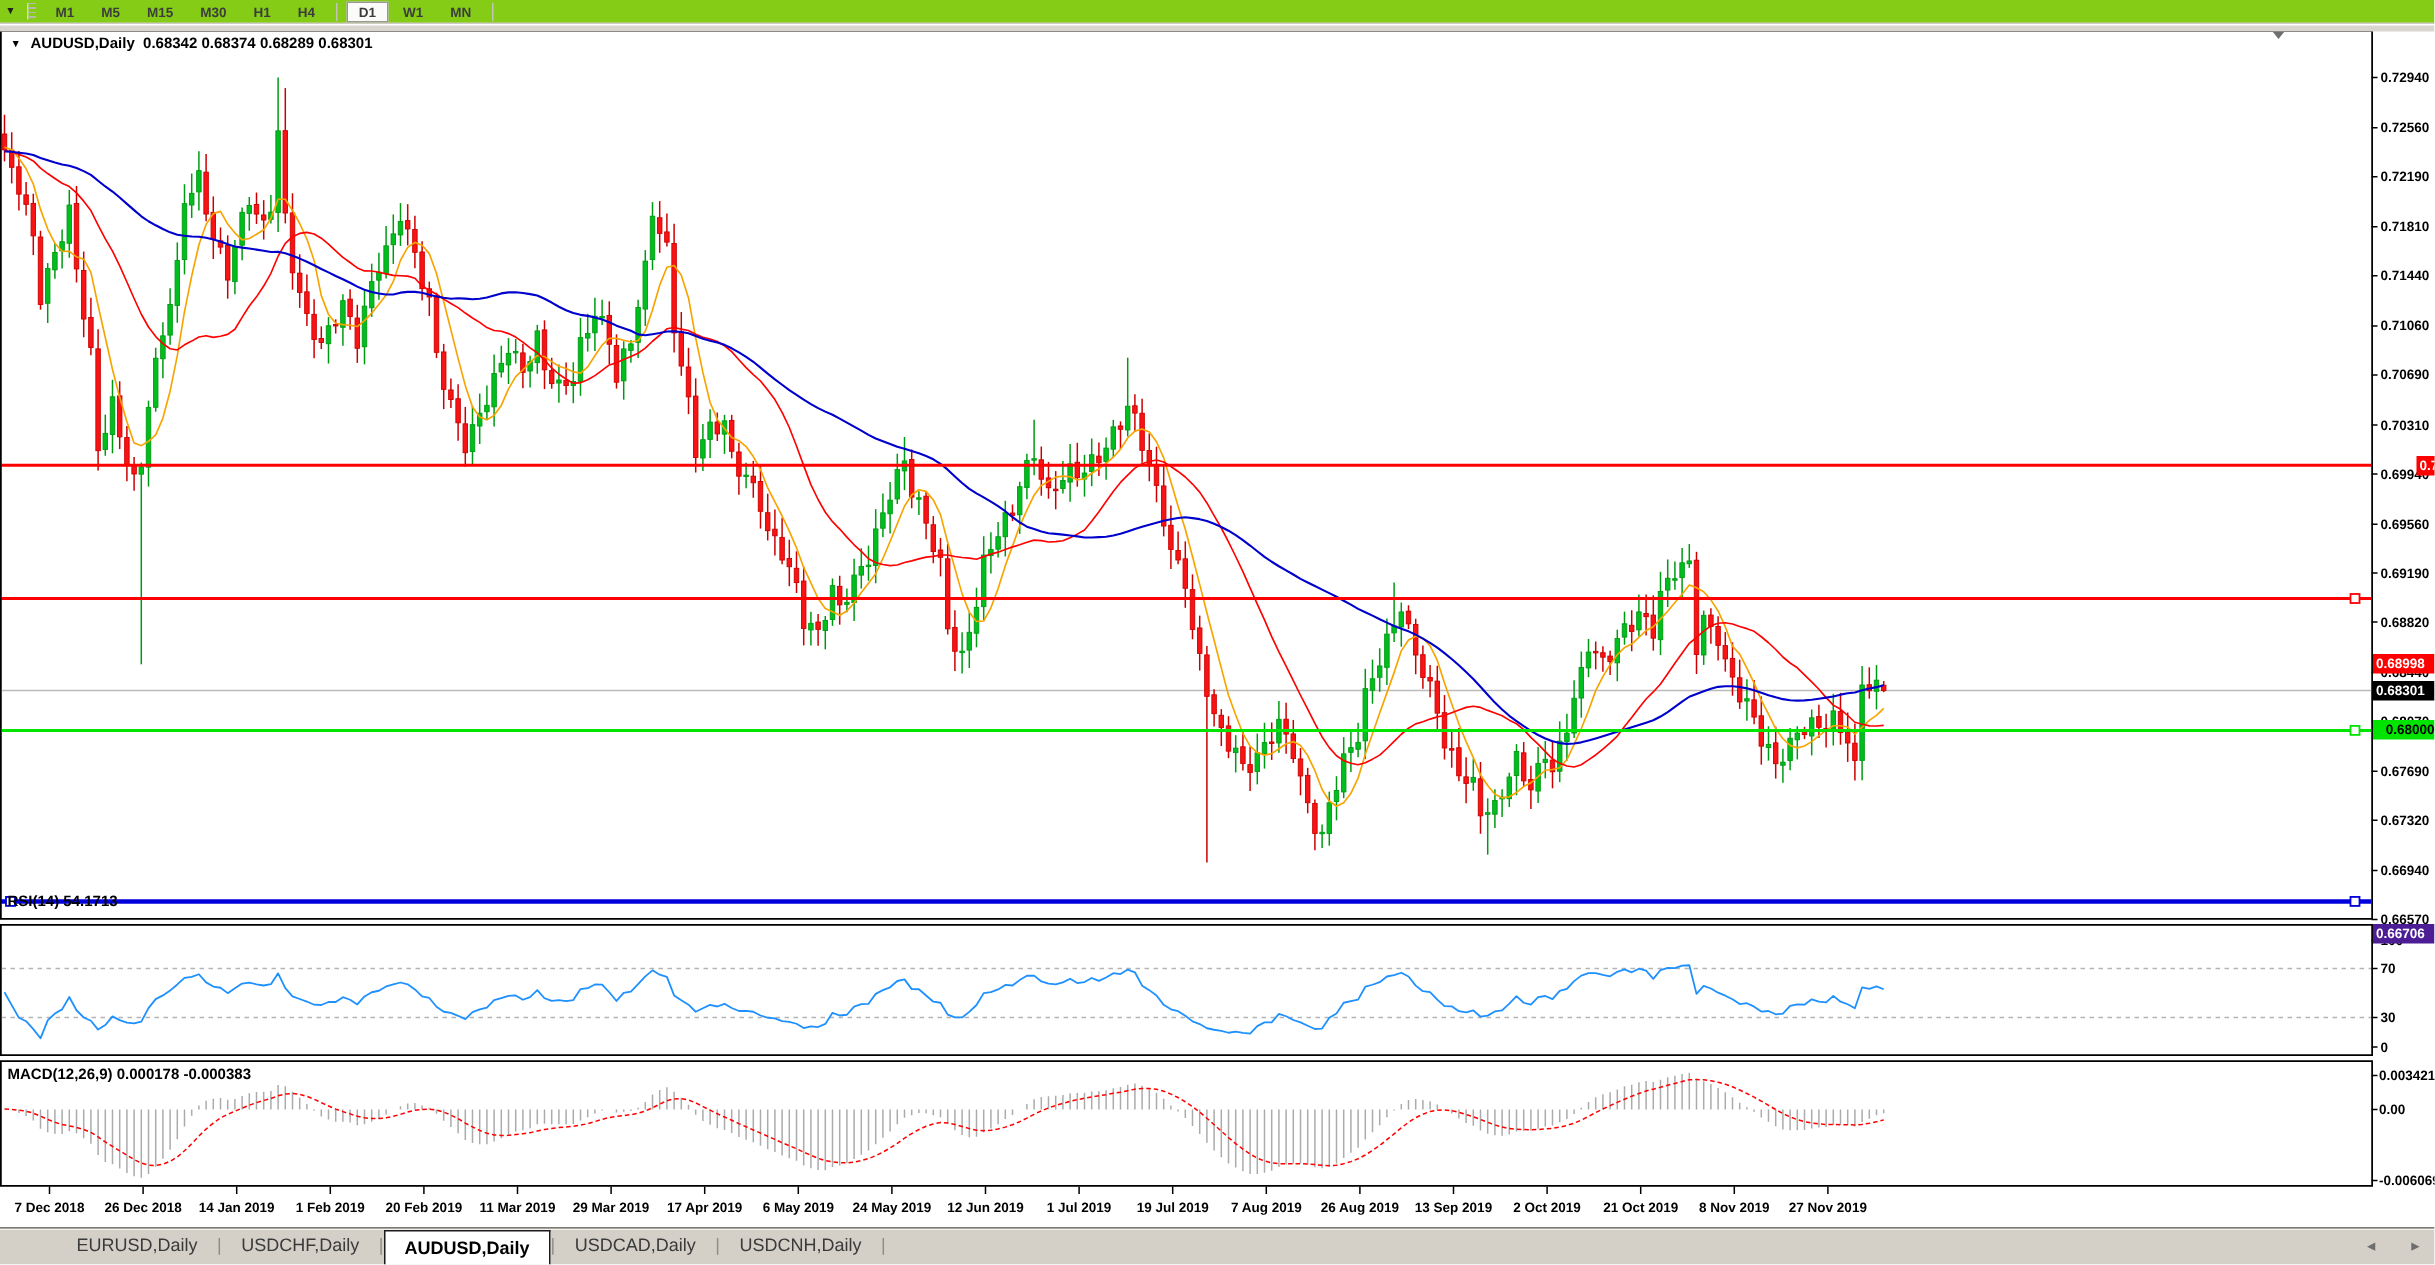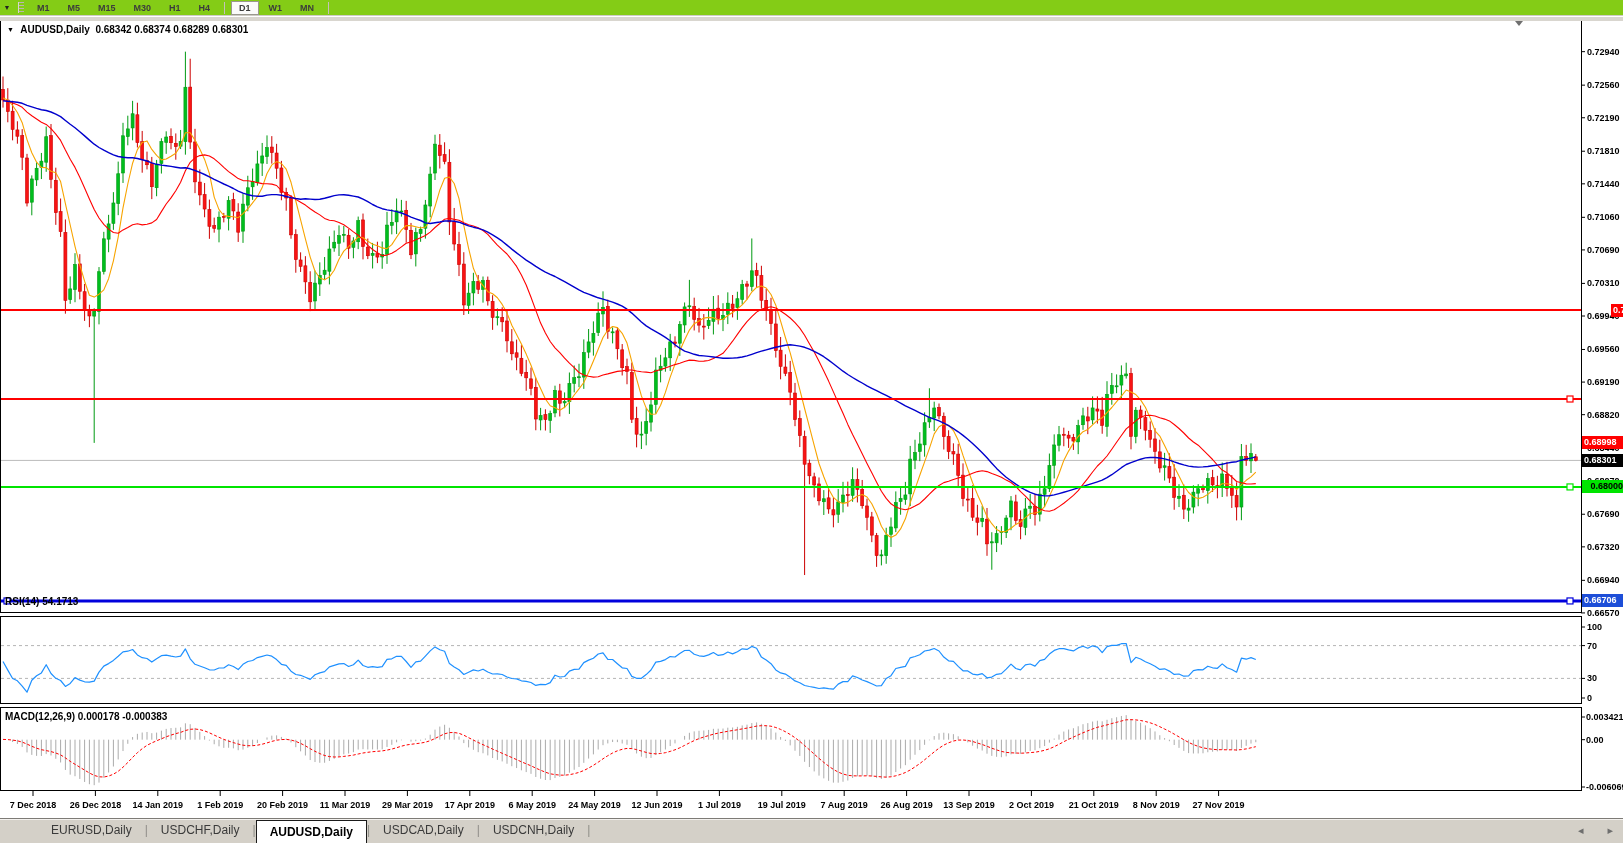--- a/index.html
+++ b/index.html
@@ -978,13 +978,13 @@
   </div>
 <div class="scrollbtns">
   <span>◂</span>
   <span>▸</span>
 </div>
 
 <div class="tag" style="background: rgb(255, 0, 0); color: rgb(255, 255, 255); top: 304px; margin-left: 29px;">0.70007</div>
 <div class="tag" style="background: rgb(255, 0, 0); color: rgb(255, 255, 255); top: 392px; margin-top: 44px;">0.68998</div>
 <div class="tag" style="background: rgb(0, 0, 0); color: rgb(255, 255, 255); top: 454px;">0.68301</div>
 <div class="tag" style="background: rgb(0, 228, 0); color: rgb(0, 0, 0); top: 480px; text-align: right;">0.68000</div>
-<div class="tag" style="background: #1d4ed8; color: rgb(255, 255, 255); top: 594px;">0.66706</div>
+<div class="tag" style="background: #4c1d95; color: rgb(255, 255, 255); top: 616px;">0.66706</div>
 
 </body></html>

